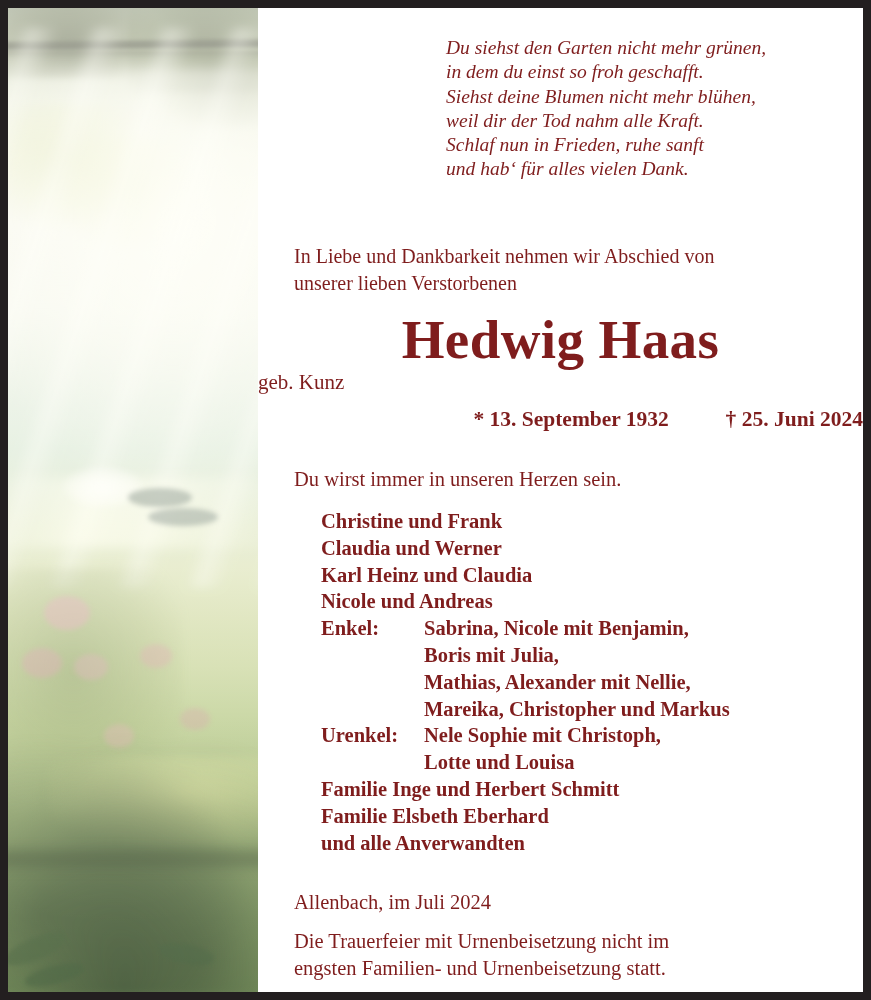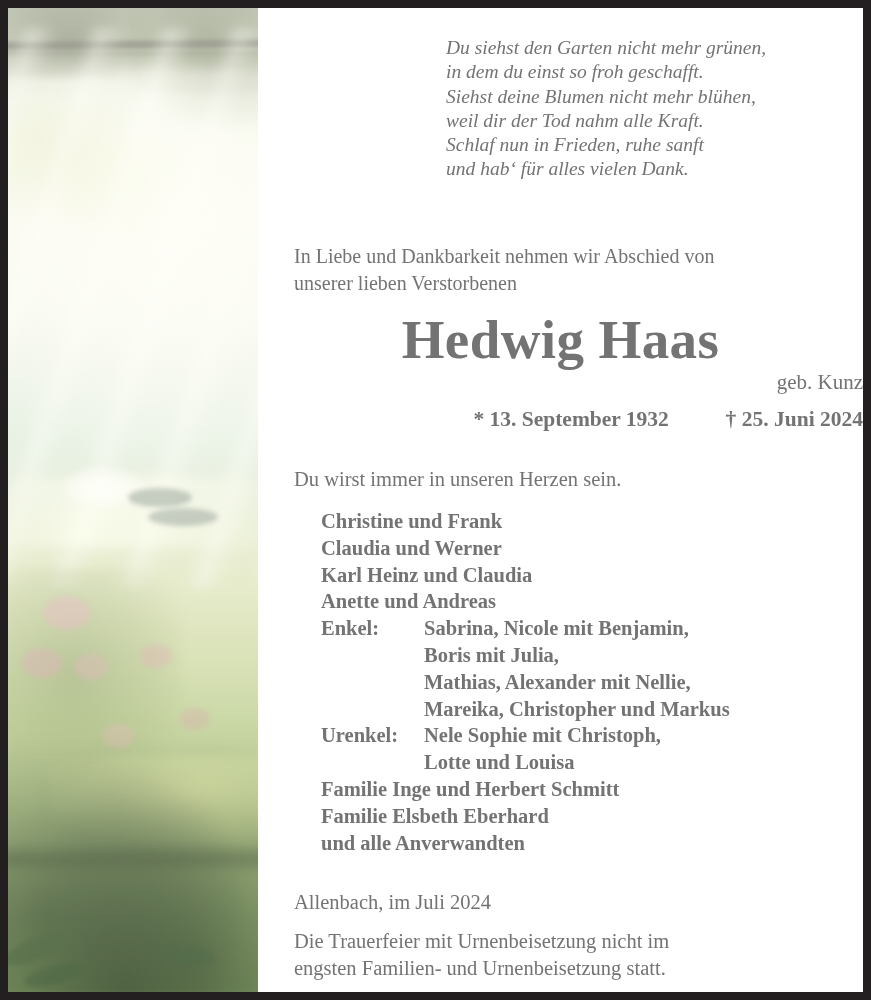--- a/index.html
+++ b/index.html
@@ -316,21 +316,21 @@
   }
 
   
   .content {
     position: absolute;
     left: 250px;
     top: 0;
     right: 0;
     bottom: 0;
     background: #ffffff;
-    color: #737373;
+    color: #7f1d1d;
     padding-left: 16px;
   }
 
   .poem {
     position: absolute;
     left: 188px;
     top: 28px;
     font-style: italic;
     font-size: 19.5px;
     line-height: 24.3px;
@@ -357,21 +357,21 @@
     font-weight: bold;
     font-size: 55px;
     letter-spacing: 0.4px;
   }
 
   .maiden {
     position: absolute;
     left: 0;
     right: 0;
     top: 362px;
-    text-align: right;
+    text-align: left;
     font-size: 21px;
   }
 
   .dates {
     position: absolute;
     left: 0;
     right: 0;
     top: 399px;
     text-align: right;
     font-size: 21.5px;
@@ -486,21 +486,21 @@
       <span class="gap"></span>
       <span>† 25. Juni 2024</span>
     </div>
 
     <div class="memoriam">Du wirst immer in unseren Herzen sein.</div>
 
     <div class="family">
       <span class="line">Christine und Frank</span>
       <span class="line">Claudia und Werner</span>
       <span class="line">Karl Heinz und Claudia</span>
-      <span class="line">Anette und Andreas</span>
+      <span class="line">Nicole und Andreas</span>
       <span class="line"><span class="lbl">Enkel:</span><span>Sabrina, Nicole mit Benjamin,</span></span>
       <span class="line"><span class="indent"></span><span>Boris mit Julia,</span></span>
       <span class="line"><span class="indent"></span><span>Mathias, Alexander mit Nellie,</span></span>
       <span class="line"><span class="indent"></span><span>Mareika, Christopher und Markus</span></span>
       <span class="line"><span class="lbl wide">Urenkel:</span><span>Nele Sophie mit Christoph,</span></span>
       <span class="line"><span class="indent"></span><span>Lotte und Louisa</span></span>
       <span class="line">Familie Inge und Herbert Schmitt</span>
       <span class="line">Familie Elsbeth Eberhard</span>
       <span class="line">und alle Anverwandten</span>
     </div>

